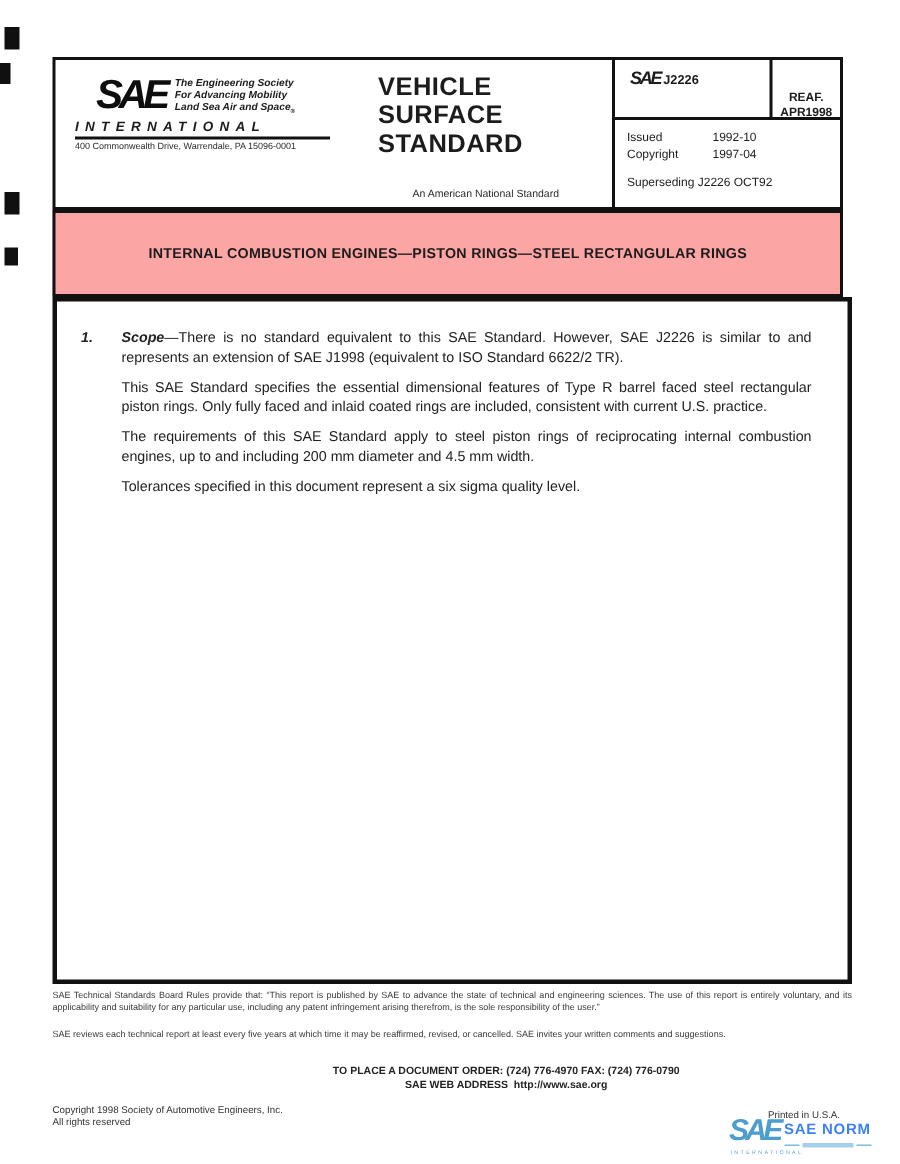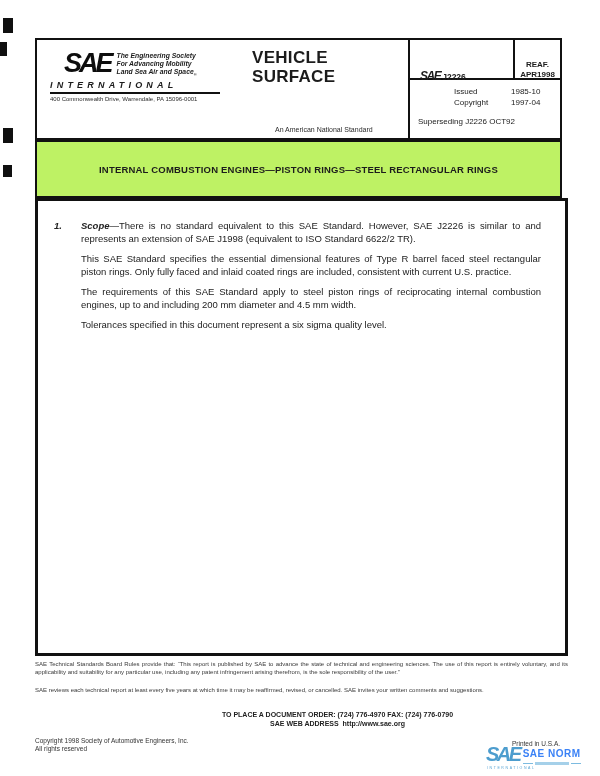--- a/index.html
+++ b/index.html
@@ -39,37 +39,37 @@
     border-bottom:2px solid #111; padding-bottom:2px; white-space:nowrap;
   }
   .addr { margin:2px 0 0 13px; font-size:6px; color:#2b2b2b; white-space:nowrap; }
 
   .mid-col { flex:1; position:relative; padding:8px 0 0 10px; }
   .doc-type { font-weight:bold; font-size:17px; line-height:19px; letter-spacing:0.3px; }
   .ans { position:absolute; left:33px; bottom:5px; font-size:7px; color:#2b2b2b; white-space:nowrap; }
 
   .right-col { width:152px; border-left:2px solid #111; display:flex; flex-direction:column; }
   .code-row { height:40px; border-bottom:2px solid #111; display:flex; }
-  .code-cell { flex:1; padding:26px 0 0 10px; white-space:nowrap; }
+  .code-cell { flex:1; padding:3px 0 0 10px; white-space:nowrap; }
   .sae-small { font-weight:bold; font-style:italic; font-size:12px; letter-spacing:-1.5px; }
   .jnum { font-weight:bold; font-size:8.5px; margin-left:2px; }
   .reaf-cell {
     width:47px; border-left:2px solid #111; text-align:center;
     font-weight:bold; font-size:8px; line-height:10px; padding-top:20px;
   }
   .dates { padding:7px 0 0 8px; font-size:8px; line-height:10.5px; }
-  .date-row { display:flex;margin-left:36px; }
+  .date-row { display:flex; }
   .date-label { width:57px; }
   .superseding { margin-top:9px; white-space:nowrap; }
 
   
   .title-box {
     position:absolute; left:35px; top:140px; width:527px; height:58px;
     border:2px solid #111; display:flex; align-items:center; justify-content:center;
-    background:#bef264;
+    background:#fca5a5;
   }
   .doc-title { font-weight:bold; font-size:9.5px; letter-spacing:0.2px; text-align:center; }
 
   
   .body-box {
     position:absolute; left:35px; top:198px; width:533px; height:458px;
     border:3px solid #111; background:#fff;
   }
   .body-content {
     position:absolute; left:0; top:18px; width:100%;
@@ -133,38 +133,39 @@
       </span>
     </div>
     <div class="intl">INTERNATIONAL</div>
     <div class="addr">400 Commonwealth Drive, Warrendale, PA 15096-0001</div>
   </div>
 
   <div class="mid-col">
     <div class="doc-type">
       <div>VEHICLE</div>
       <div>SURFACE</div>
+      <div>STANDARD</div>
     </div>
     <div class="ans">An American National Standard</div>
   </div>
 
   <div class="right-col">
     <div class="code-row">
       <div class="code-cell">
         <span class="sae-small">SAE</span><span class="jnum">J2226</span>
       </div>
       <div class="reaf-cell">
         <div>REAF.</div>
         <div>APR1998</div>
       </div>
     </div>
     <div class="dates">
       <div class="date-row">
         <span class="date-label">Issued</span>
-        <span>1985-10</span>
+        <span>1992-10</span>
       </div>
       <div class="date-row">
         <span class="date-label">Copyright</span>
         <span>1997-04</span>
       </div>
       <div class="superseding">Superseding J2226 OCT92</div>
     </div>
   </div>
 </div>
 

